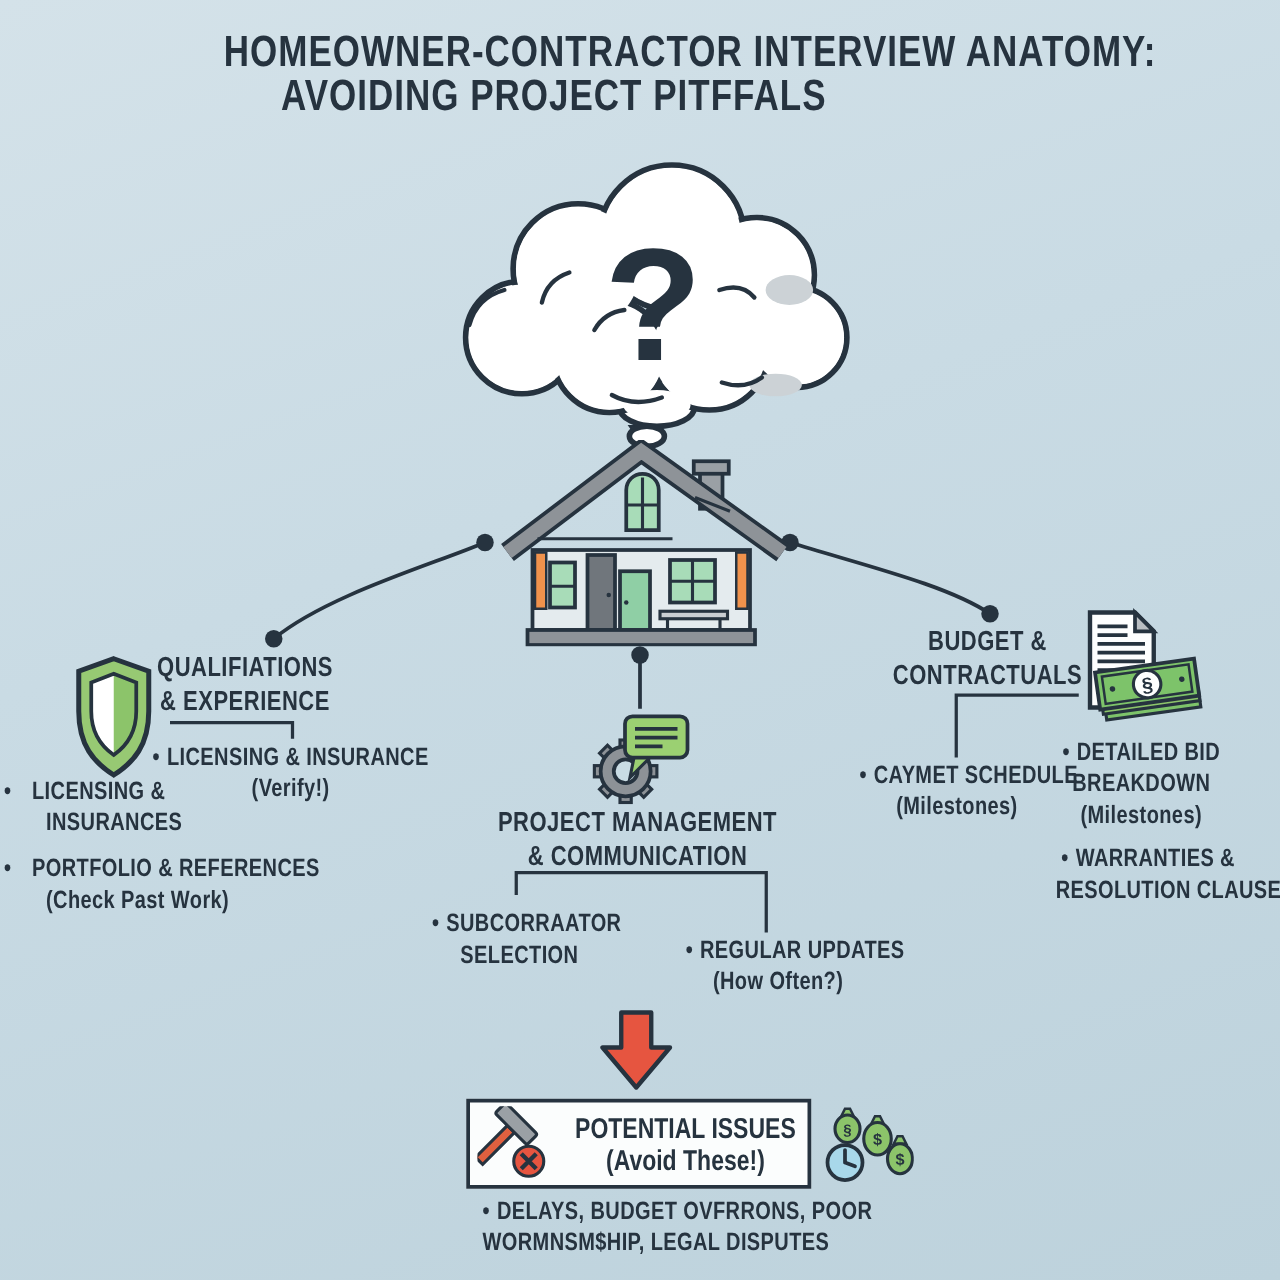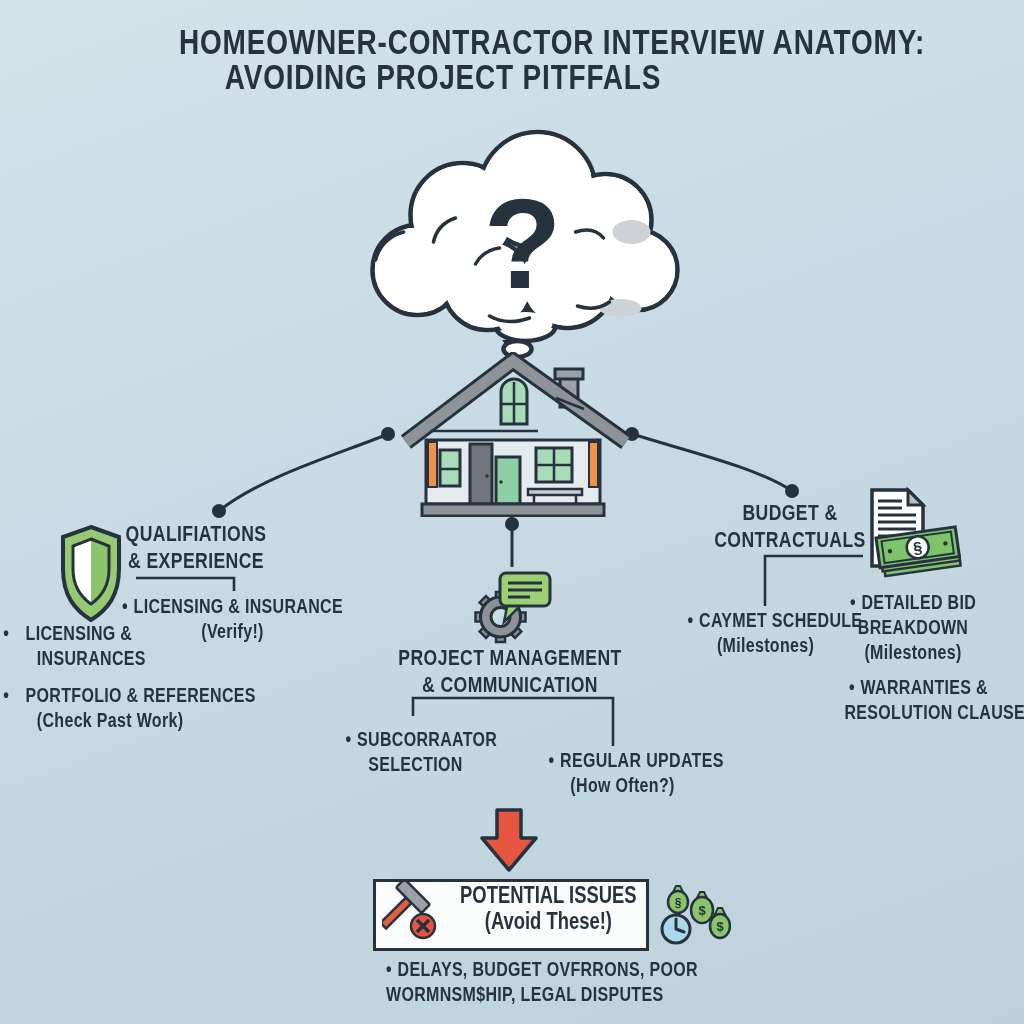--- a/index.html
+++ b/index.html
@@ -14,21 +14,21 @@
   .title{font-size:35px;line-height:35px;letter-spacing:1px;}
   .head{font-size:22px;line-height:27px;letter-spacing:.5px;}
   .bul{font-size:20px;line-height:25px;letter-spacing:.4px;}
   .mk{display:inline-block;margin-right:7px;}
   .ind{padding-left:21px;}
   .hang{text-indent:-21px;padding-left:21px;}
   svg{position:absolute;display:block;}
   .issuebox{
     position:absolute;left:373px;top:879px;width:276px;height:72px;
     background:#fbfdfd;border:3px solid #26333f;box-sizing:border-box;
-    display:flex;align-items:flex-start;justify-content:space-between;padding:0 6px;
+    display:flex;align-items:center;justify-content:space-between;padding:0 6px;
   }
   .issuebox svg{position:static;flex:0 0 auto;}
   .boxtxt{font-weight:700;font-size:23px;line-height:26px;text-align:center;
     transform:scaleX(0.8);transform-origin:50% 50%;white-space:nowrap;}
 </style>
 </head>
 <body>
 
 <div class="stage">
 

